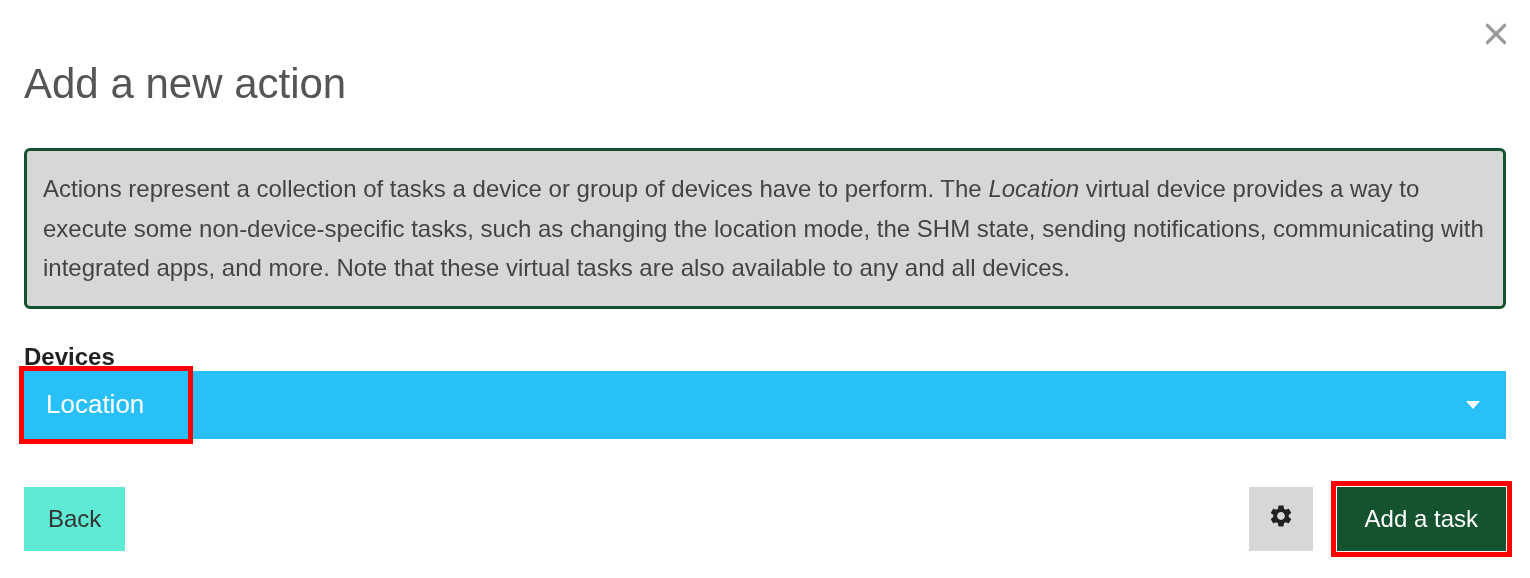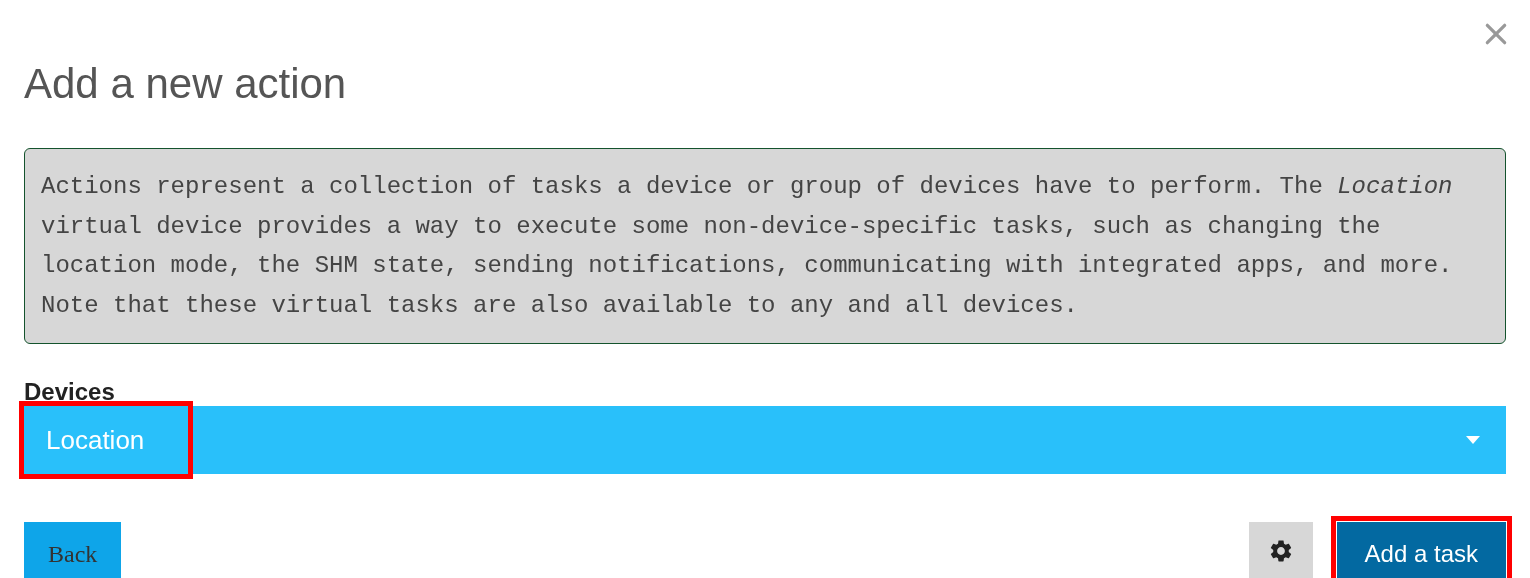--- a/index.html
+++ b/index.html
@@ -35,28 +35,27 @@
       padding: 60px 24px 0 24px;
     }
     .page-title {
       font-size: 42px;
       font-weight: 400;
       color: #555;
       margin-bottom: 40px;
     }
     .info-box {
       background: #d7d7d7;
-      border: 1px solid #14532d;
+      border: 3px solid #14532d;
       border-radius: 6px;
       padding: 18px 16px;
       font-size: 24px;
       line-height: 1.65;
       color: #444;
       margin-bottom: 34px;
-      font-family: Liberation Mono, monospace;
     }
     .info-box em {
       font-style: italic;
     }
     .field-label {
       font-size: 24px;
       font-weight: 700;
       color: #222;
     }
     .select-wrap {
@@ -117,35 +116,34 @@
       height: 64px;
       padding: 0 24px;
       font-size: 24px;
       border: none;
       cursor: pointer;
       display: flex;
       align-items: center;
       justify-content: center;
     }
     .btn-gray {
-      background: #0ea5e9;
+      background: #5eead4;
       color: #333;
-      font-family: Liberation Serif, serif;
     }
     .btn-gear {
       background: #d7d7d7;
       width: 64px;
       padding: 0;
     }
     .btn-gear svg {
       width: 26px;
       height: 26px;
     }
     .btn-primary {
-      background: #0369a1;
+      background: #14532d;
       color: #ffffff;
       padding: 0 28px;
     }
     .add-task-wrap {
       position: relative;
     }
     .add-task-highlight {
       position: absolute;
       top: -6px;
       left: -6px;

